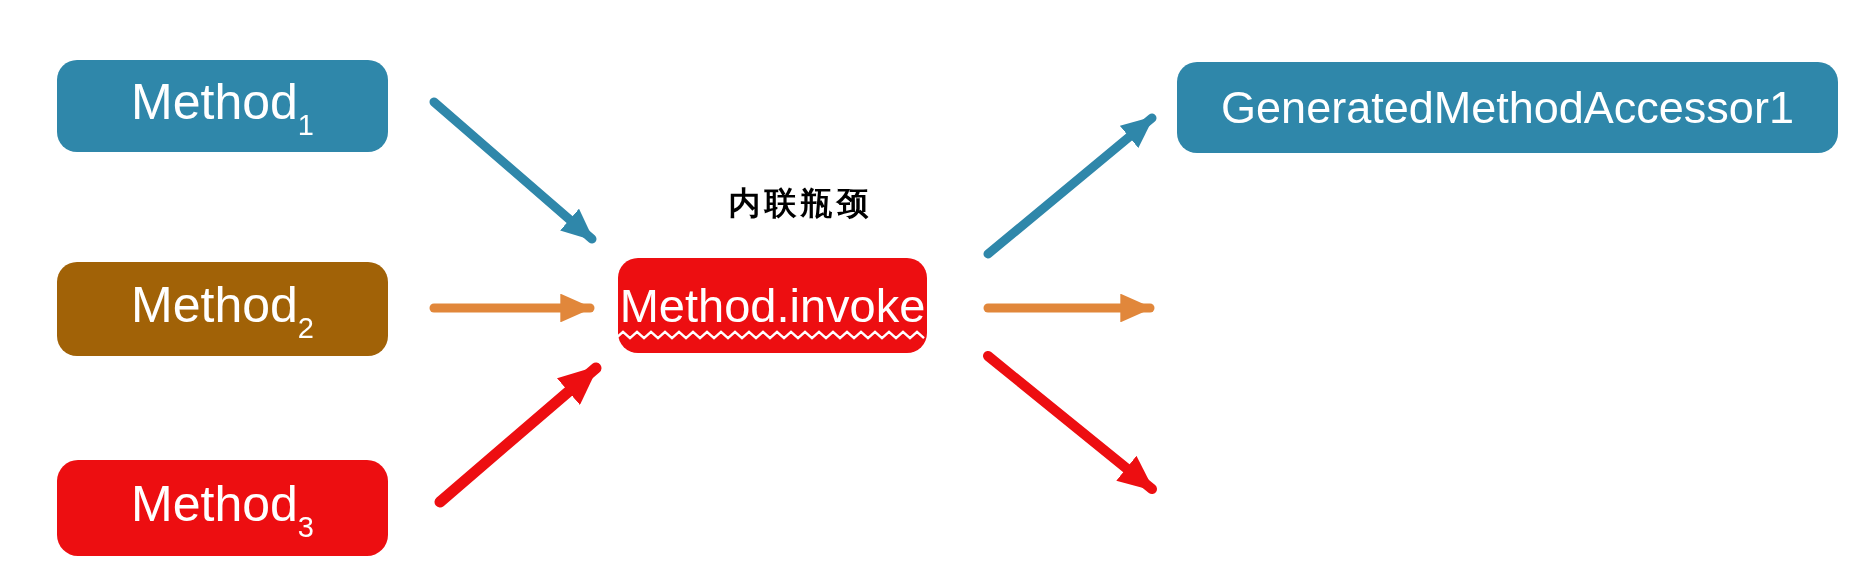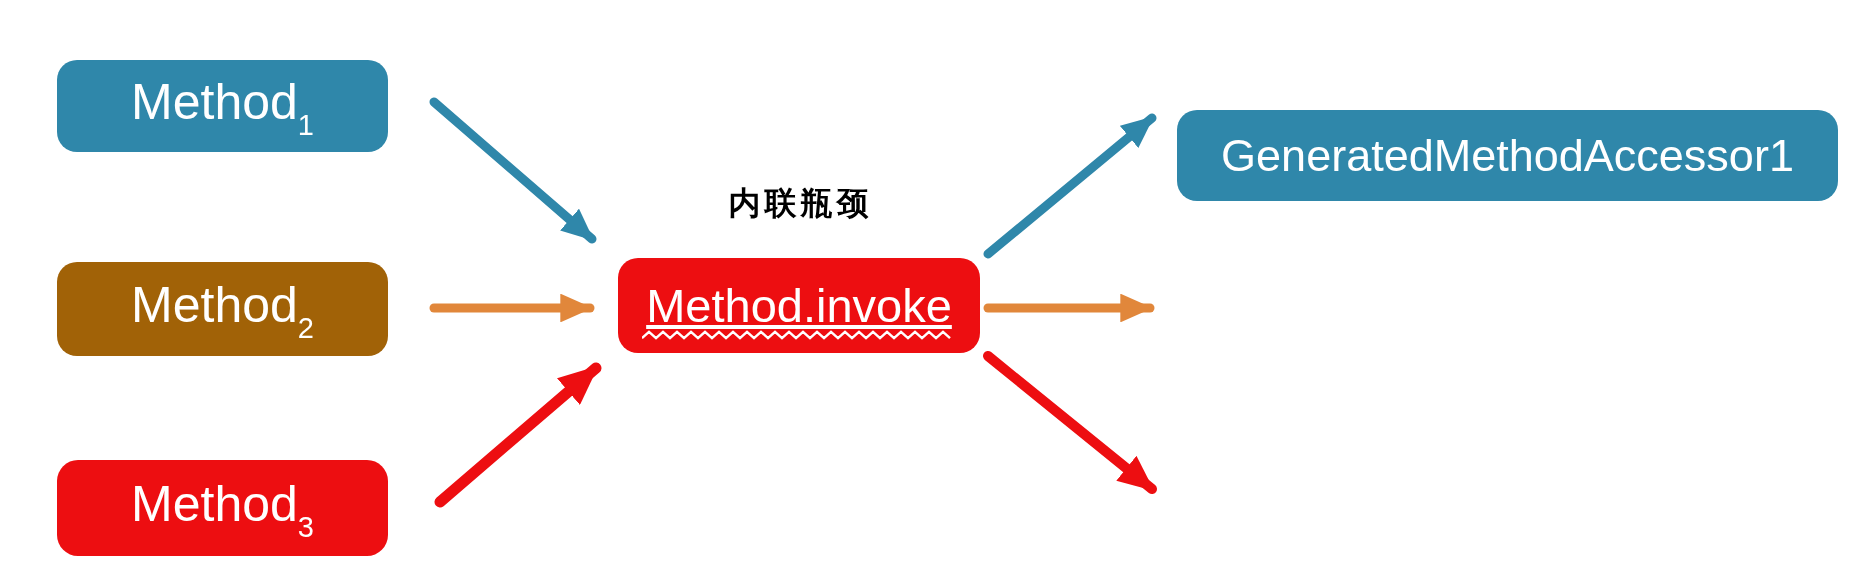--- a/index.html
+++ b/index.html
@@ -17,24 +17,24 @@
     border-radius:20px;
     color:#fff;
     white-space:nowrap;
   }
   .box .lbl{line-height:1;}
   .box sub{font-size:0.58em;line-height:1;transform:translateY(0.18em);display:inline-block;}
   .left-box{left:57px;width:331px;font-size:50px;}
   #left-1{top:60px;height:92px;}
   #left-2{top:262px;height:94px;}
   #left-3{top:460px;height:96px;}
-  .center-box{left:618px;top:258px;width:362px;height:95px;font-size:47px;text-decoration:underline;}
+  .center-box{left:618px;top:258px;width:309px;height:95px;font-size:47px;}
   .center-box .squig{position:absolute;left:50%;transform:translateX(-50%);bottom:13px;}
   .right-box{left:1177px;width:661px;font-size:45px;}
-  #right-1{top:62px;height:91px;margin-top:48px;}
+  #right-1{top:62px;height:91px;}
   #right-2{top:264px;height:92px;}
   #right-3{top:462px;height:95px;}
   .diagram-title{
     position:absolute;left:618px;top:186px;width:365px;
     text-align:center;
     font-size:32px;font-weight:bold;color:#000;
     letter-spacing:4px;line-height:1.1;
     white-space:nowrap;
   }
 </style>

